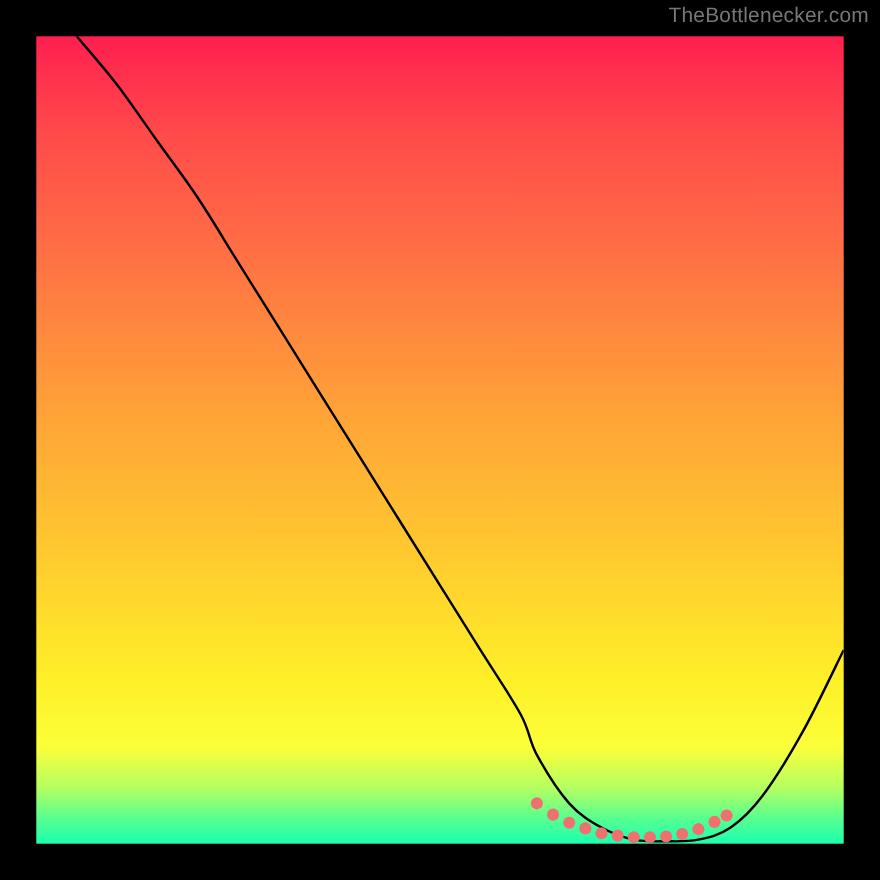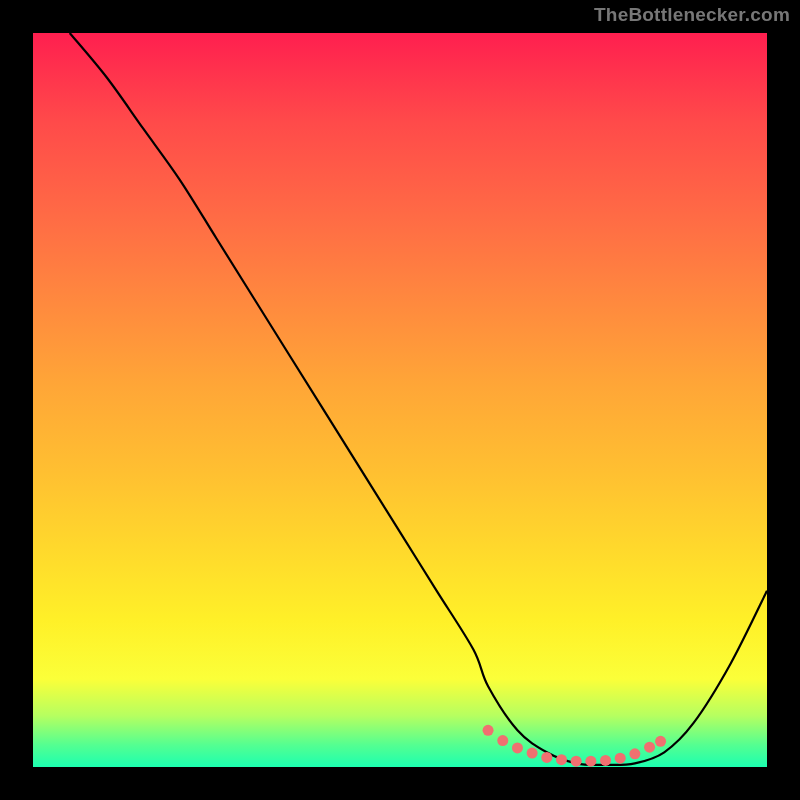--- a/index.html
+++ b/index.html
@@ -10,21 +10,21 @@
     background: #000;
     position: relative;
     font-family: Arial, sans-serif;
   }
   .attribution {
     position: absolute;
     top: 4px;
     right: 10px;
     color: #777;
     font-size: 19px;
-    font-weight: bold;
+    font-weight: normal;
     letter-spacing: 0.2px;
   }
   .plot-area {
     position: absolute;
     left: 33px;
     top: 33px;
     width: 734px;
     height: 734px;
     background: linear-gradient(to bottom,
       #ff1f4f 0%,

